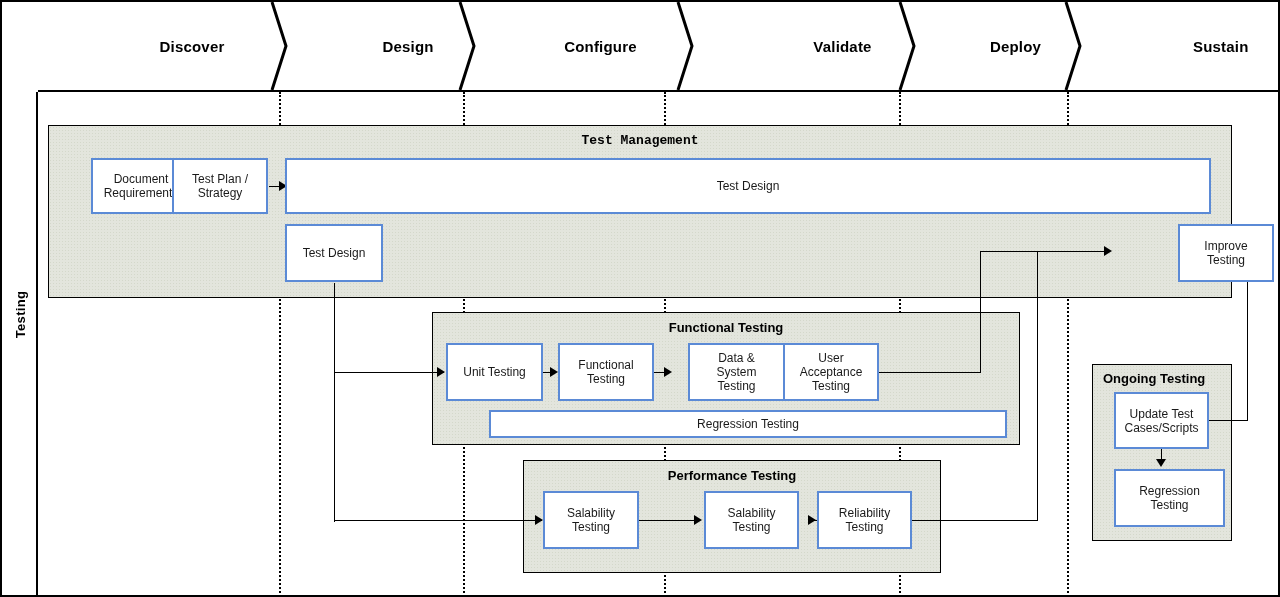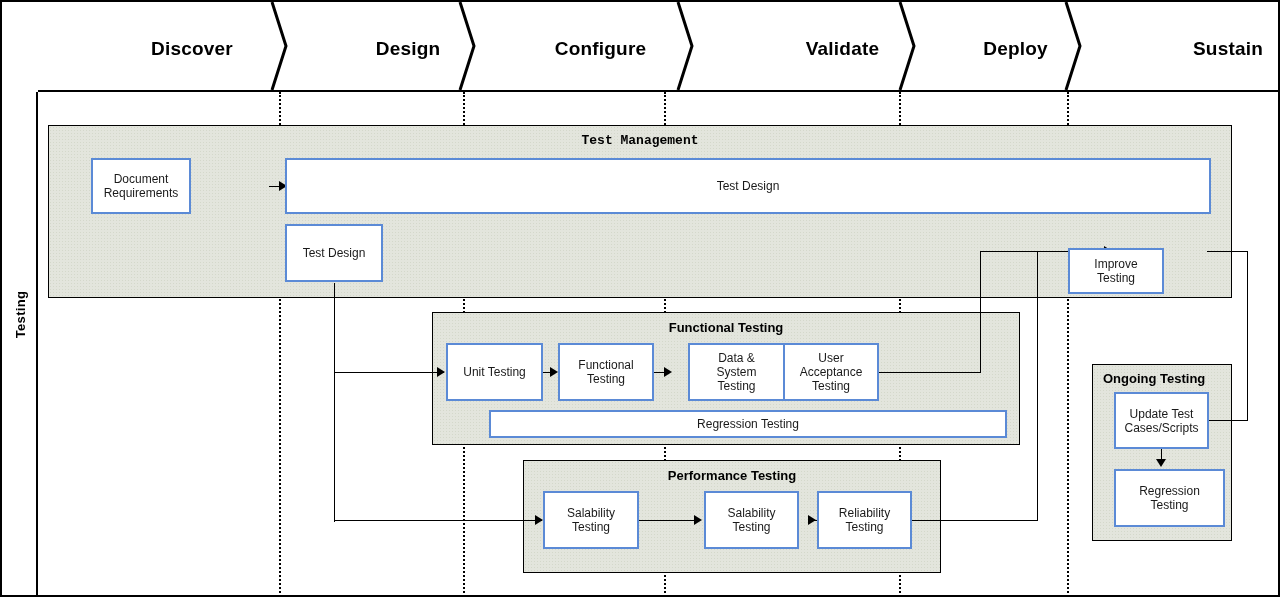--- a/index.html
+++ b/index.html
@@ -27,21 +27,21 @@
     top: 0px;
     width: 1244px;
     height: 90px;
     border-bottom: 2px solid #000000;
     box-sizing: border-box;
     background: #ffffff;
   }
   .phase-label {
     position: absolute;
     top: 36px;
-    font-size: 19px;
+    font-size: 15px;
     font-weight: bold;
     color: #000000;
     white-space: nowrap;
     letter-spacing: 0.2px;
   }
   .chevron {
     position: absolute;
     top: 0px;
     height: 88px;
     width: 18px;
@@ -264,26 +264,28 @@
 
   <div class="h-line" style="left:806px; top:518px; width:12px;"></div>
   <div class="arrow-r" style="left:806px; top:513px;"></div>
 
   <div class="v-line" style="left:1159px; top:447px; height:14px;"></div>
   <div class="arrow-d" style="left:1154px; top:457px;"></div>
 
   <div class="box" style="left:57px; top:156px; width:100px; height:56px;margin-left:32px;">Document
 Requirements</div>
 
+  <div class="box" style="left:170px; top:156px; width:96px; height:56px;">Test Plan /
+Strategy</div>
 
   <div class="box" style="left:283px; top:156px; width:926px; height:56px;">Test Design</div>
 
   <div class="box" style="left:283px; top:222px; width:98px; height:58px;">Test Design</div>
 
-  <div class="box" style="left:1066px; top:222px; width:96px; height:46px;margin-top:24px;">Improve
+  <div class="box" style="left:1176px; top:222px; width:96px; height:58px;">Improve
 Testing</div>
 
   <div class="box" style="left:444px; top:341px; width:97px; height:58px;">Unit Testing</div>
 
   <div class="box" style="left:556px; top:341px; width:96px; height:58px;">Functional
 Testing</div>
 
   <div class="box" style="left:672px; top:341px; width:97px; height:58px;margin-left:14px;">Data &amp;
 System
 Testing</div>

